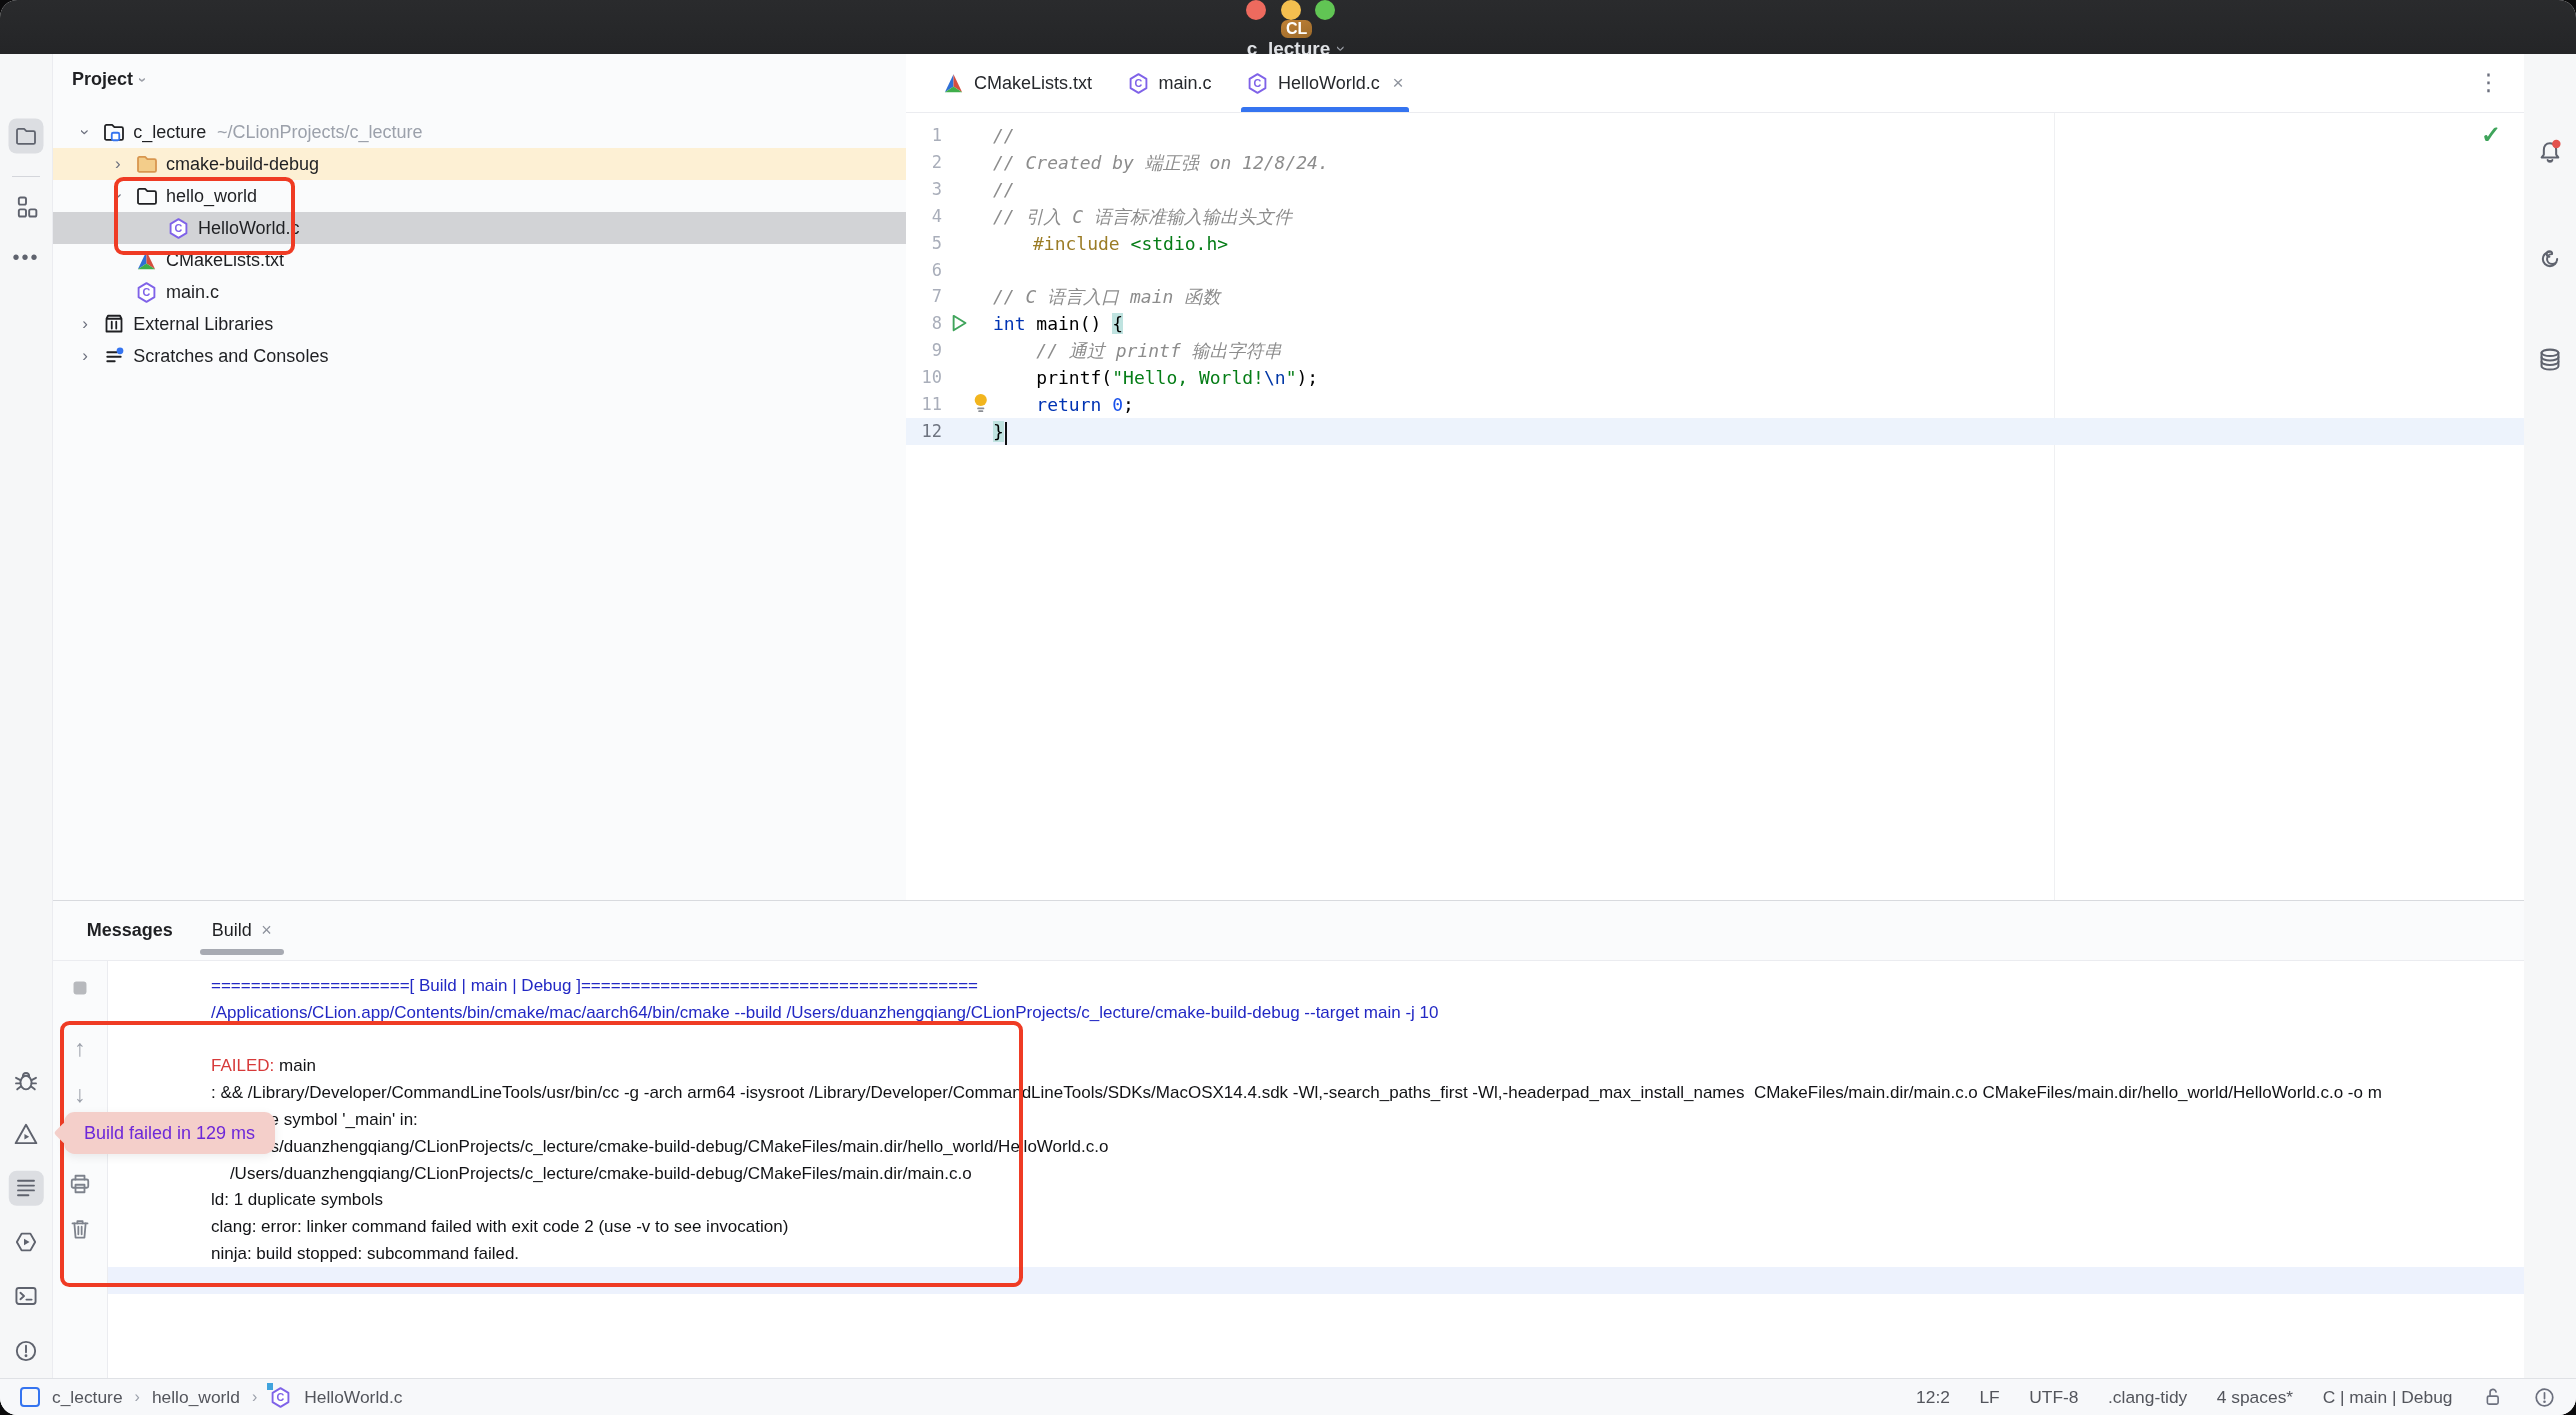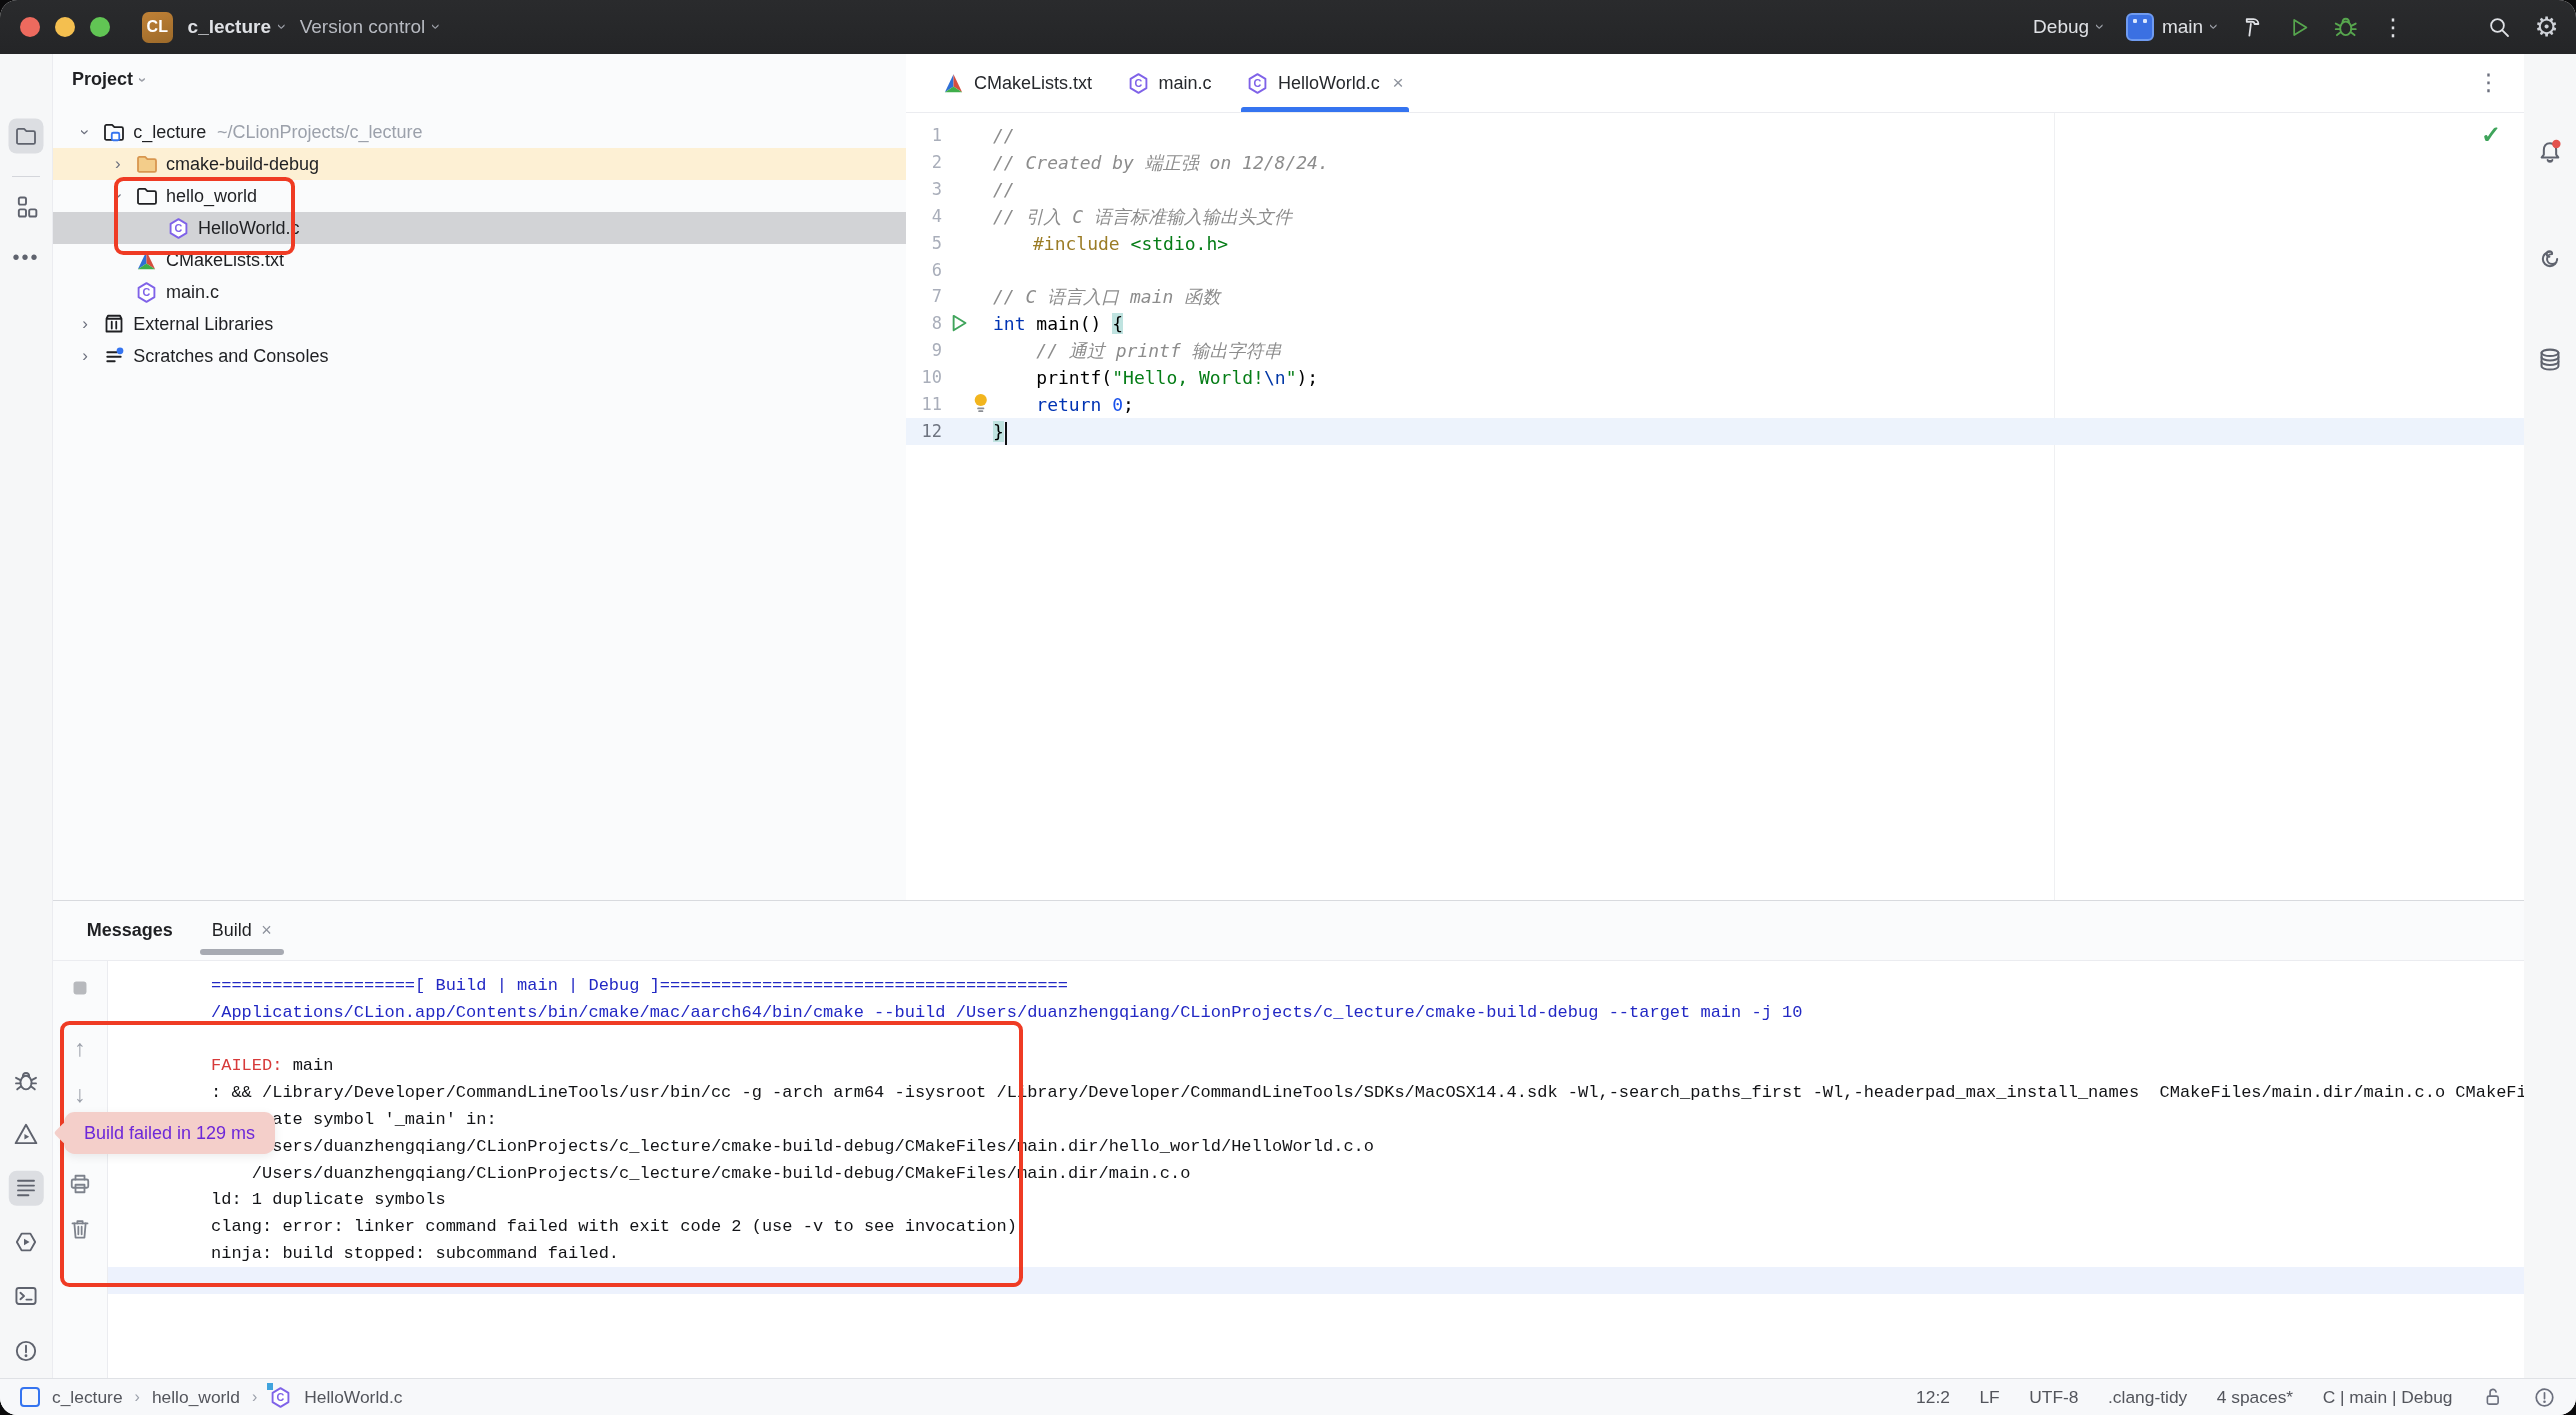--- a/index.html
+++ b/index.html
@@ -1,21 +1,21 @@
 <!DOCTYPE html>
 <html style="font-size:10.7px"><head>
 <meta charset="utf-8">
 <style>
   html,body{margin:0;padding:0;width:2576px;height:1415px;overflow:hidden;background:#0b0b0c;
             font-family:"Liberation Sans",sans-serif;-webkit-font-smoothing:antialiased;}
   .window{position:absolute;inset:0;width:2576px;height:1415px;border-radius:17.4px;overflow:hidden;background:#ffffff;}
 
   
   .titlebar{position:absolute;left:0;top:0;width:2576px;height:54px;background:linear-gradient(180deg,#2a2b2d,#242527);
-            display:flex;align-items:center;color:#dfe1e5;font-size:19px;}
+            display:flex;align-items:center;color:#dfe1e5;font-size:19px;flex-direction:column;}
   .tl{width:20px;height:20px;border-radius:50%;margin-right:14.8px;}
   .traffic{display:flex;align-items:center;margin-left:20px;}
   .cl-badge{width:31px;height:31px;border-radius:6.7px;background:linear-gradient(160deg,#c08136,#9c6a2a);
             color:#fff;font-weight:bold;font-size:16px;display:flex;align-items:center;justify-content:center;margin-left:17.4px;}
   .tb-item{display:flex;align-items:center;gap:8px;margin-left:14.8px;cursor:default;}
   .chev{display:inline-block;transform:rotate(90deg);color:#9da0a8;font-size:17.4px;line-height:1;}
   .tb-right{margin-left:auto;display:flex;align-items:center;gap:23px;padding-right:17.4px;}
   .muted{color:#b7bac1;}
   .runcfg{width:24px;height:24px;border-radius:6px;background:#3b70e2;border:2px solid #6f9bf0;position:relative;}
   .runcfg i{position:absolute;top:4px;width:4px;height:4px;border-radius:1.3px;background:#dce7fd;}
@@ -73,21 +73,21 @@
 
   
   .bottom-panel{position:absolute;left:53px;right:52px;top:900px;bottom:36px;background:#fafbfc;border-top:0.7px solid #d8dade;}
   .bp-tabs{position:absolute;left:0;top:0;right:0;height:59px;display:flex;align-items:center;padding-left:19px;gap:9.4px;border-bottom:0.7px solid #ebecf0;font-size:18px;color:#1f2023;}
   .bp-tab{position:relative;height:59px;display:flex;align-items:center;gap:9.4px;padding:0 14.8px;}
   .bp-tab .close{color:#8e939d;font-size:18px;}
   .bp-tab .underline{position:absolute;left:2.7px;right:2.7px;bottom:5.4px;height:6px;border-radius:3.4px;background:#a7aab2;}
   .console-toolbar{position:absolute;left:0;top:60px;bottom:0;width:54px;background:#fafbfc;border-right:0.7px solid #ebecf0;}
   .ct-icon{position:absolute;left:50%;transform:translate(-50%,-50%);color:#7d828c;}
   .console{position:absolute;left:55px;top:60px;right:0;bottom:0;background:#fff;overflow:hidden;
-           font-family:Liberation Mono, monospace;font-size:17px;color:#121316;}
+           font-family:Liberation Sans, sans-serif;font-size:17px;color:#121316;}
   .conline{position:absolute;left:103px;right:0;height:27px;line-height:27px;white-space:pre;overflow:hidden;}
   .con-blue{color:#2228c4;}
   .con-red{color:#d73a3a;}
   .caret-row{position:absolute;left:0;right:0;height:27px;background:#edf2fd;}
 
   
   .ann-box{position:absolute;border:4.7px solid #ef3b24;border-radius:9.4px;pointer-events:none;z-index:40;}
   .tooltip{position:absolute;left:64px;top:1112px;z-index:50;background:#f4cfca;border-radius:10.7px;
            padding:10.7px 20px;font-size:18px;color:#6d28d9;white-space:nowrap;box-shadow:0 2.7px 9.4px rgba(0,0,0,.08);}
   .tooltip .tail{position:absolute;left:-6.7px;top:50%;width:16px;height:16px;background:#f4cfca;transform:translateY(-50%) rotate(45deg);border-radius:2.7px;}

